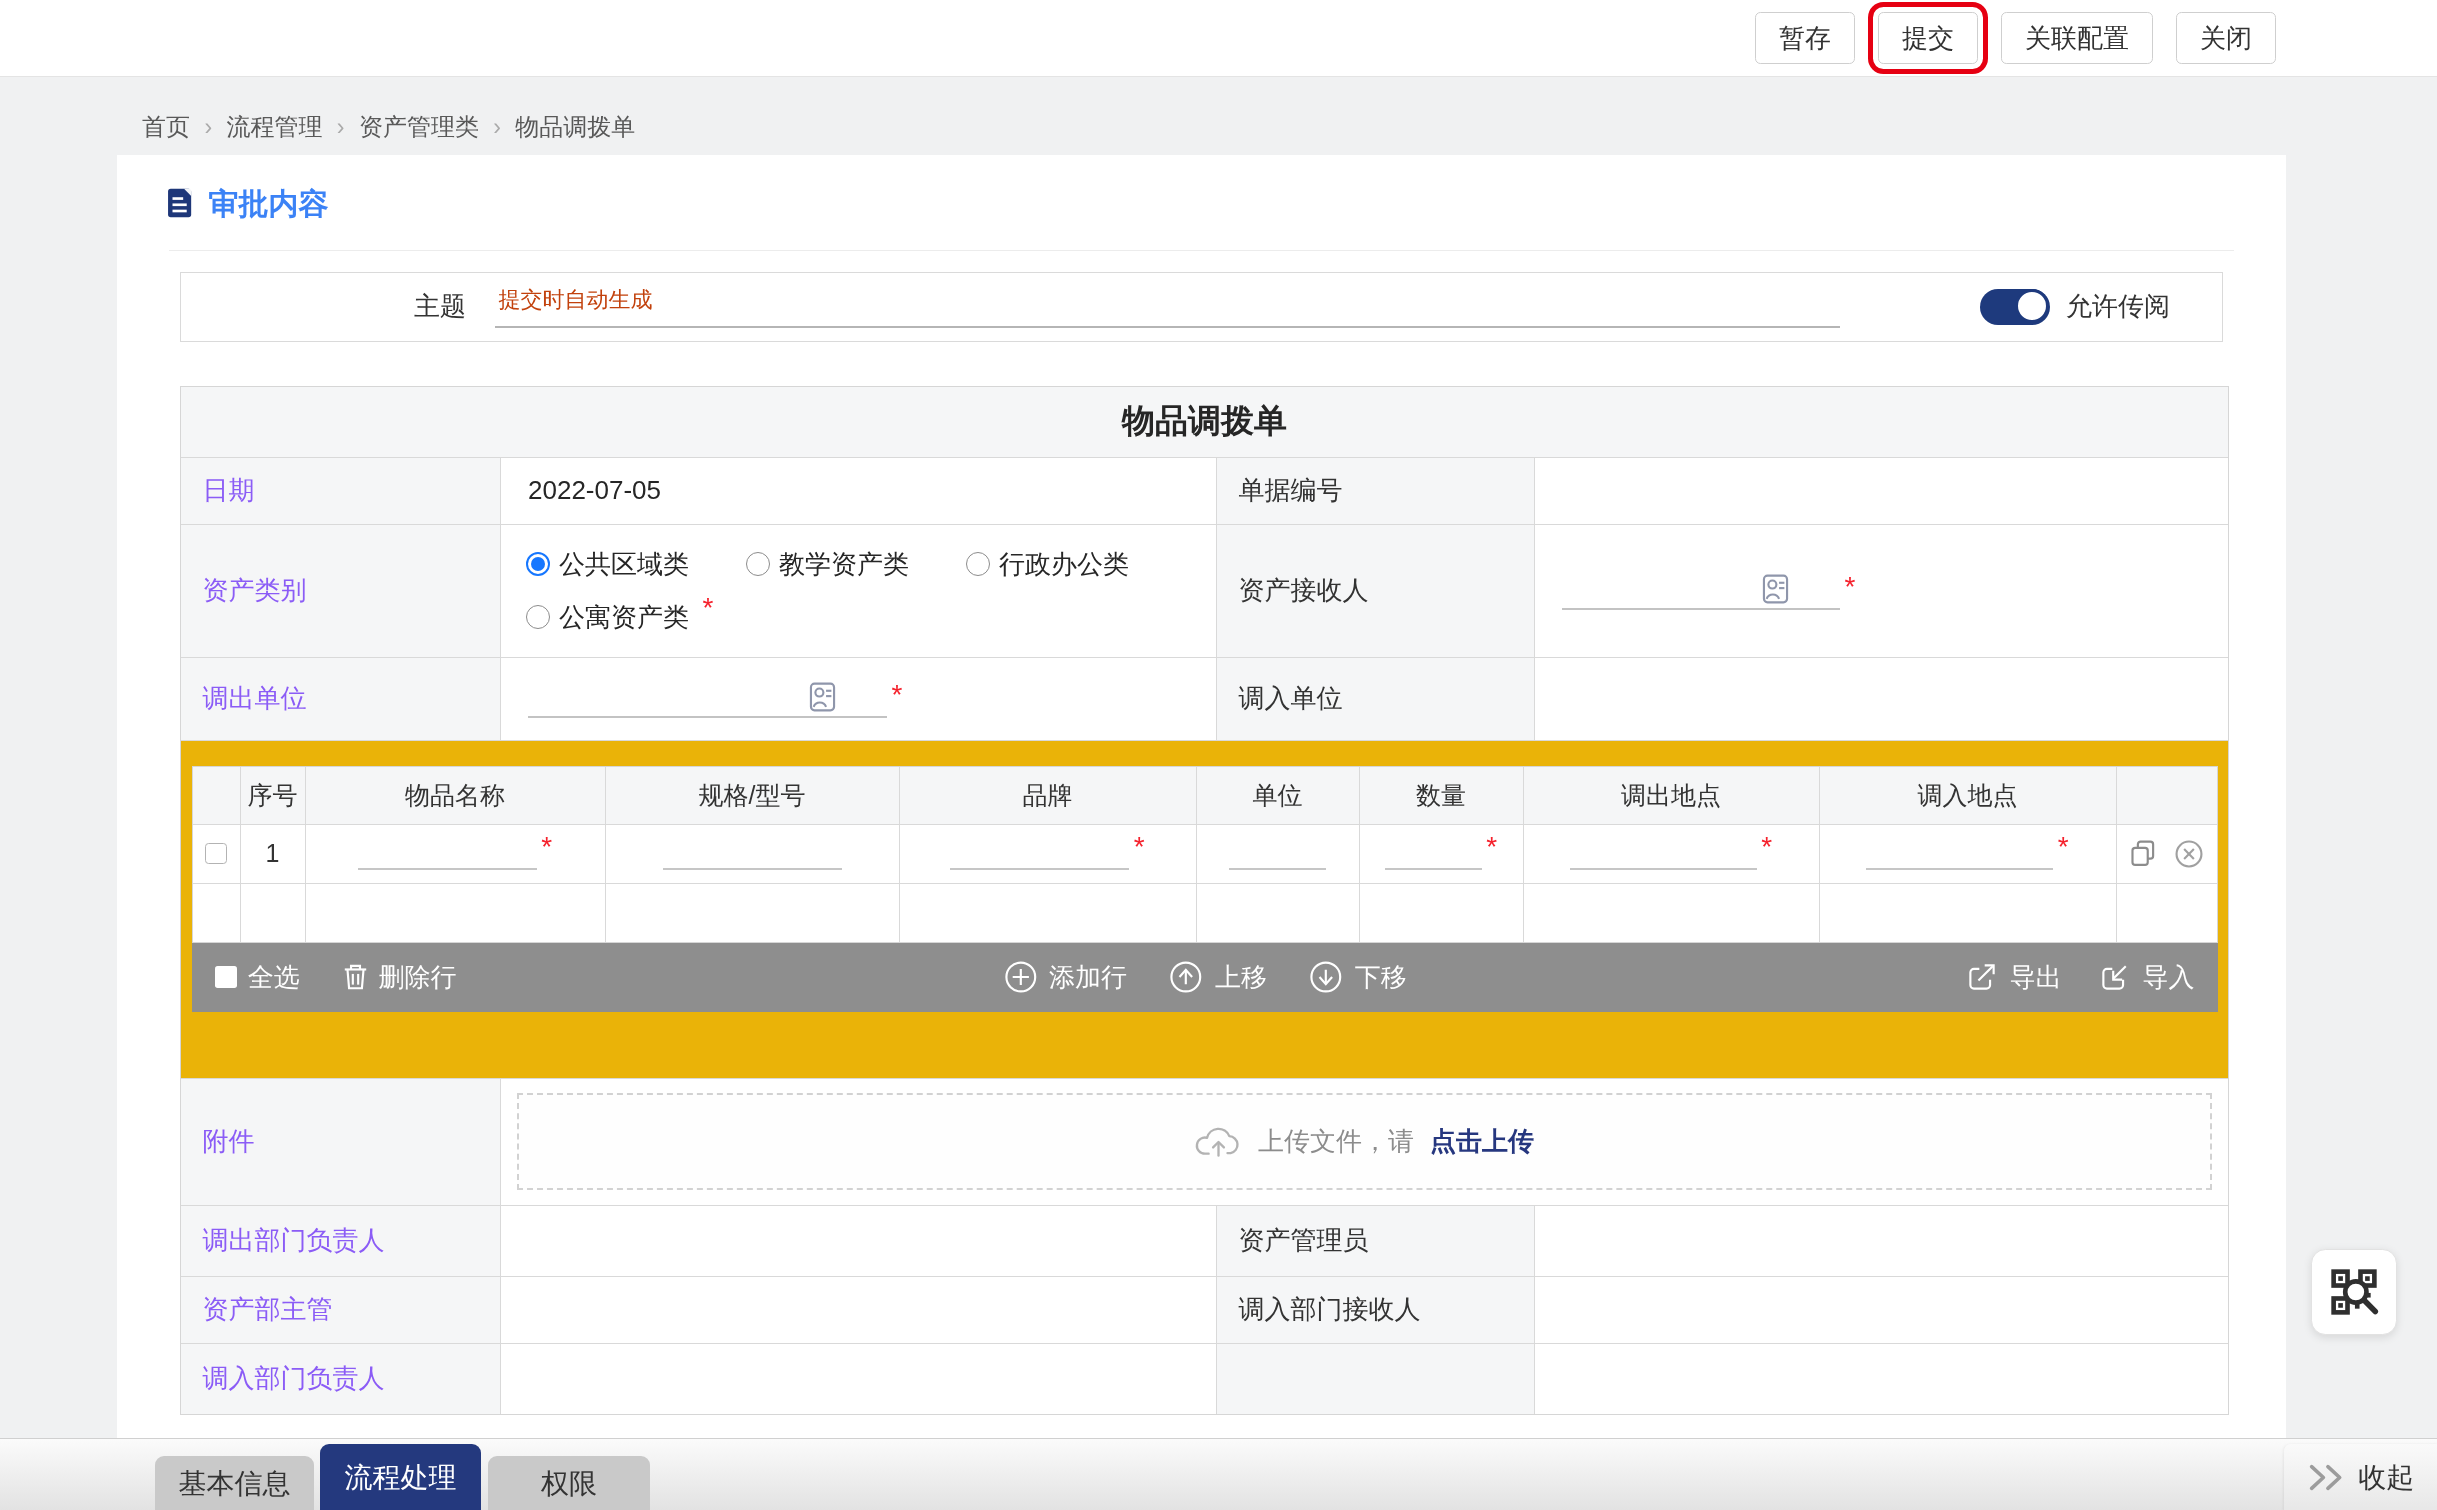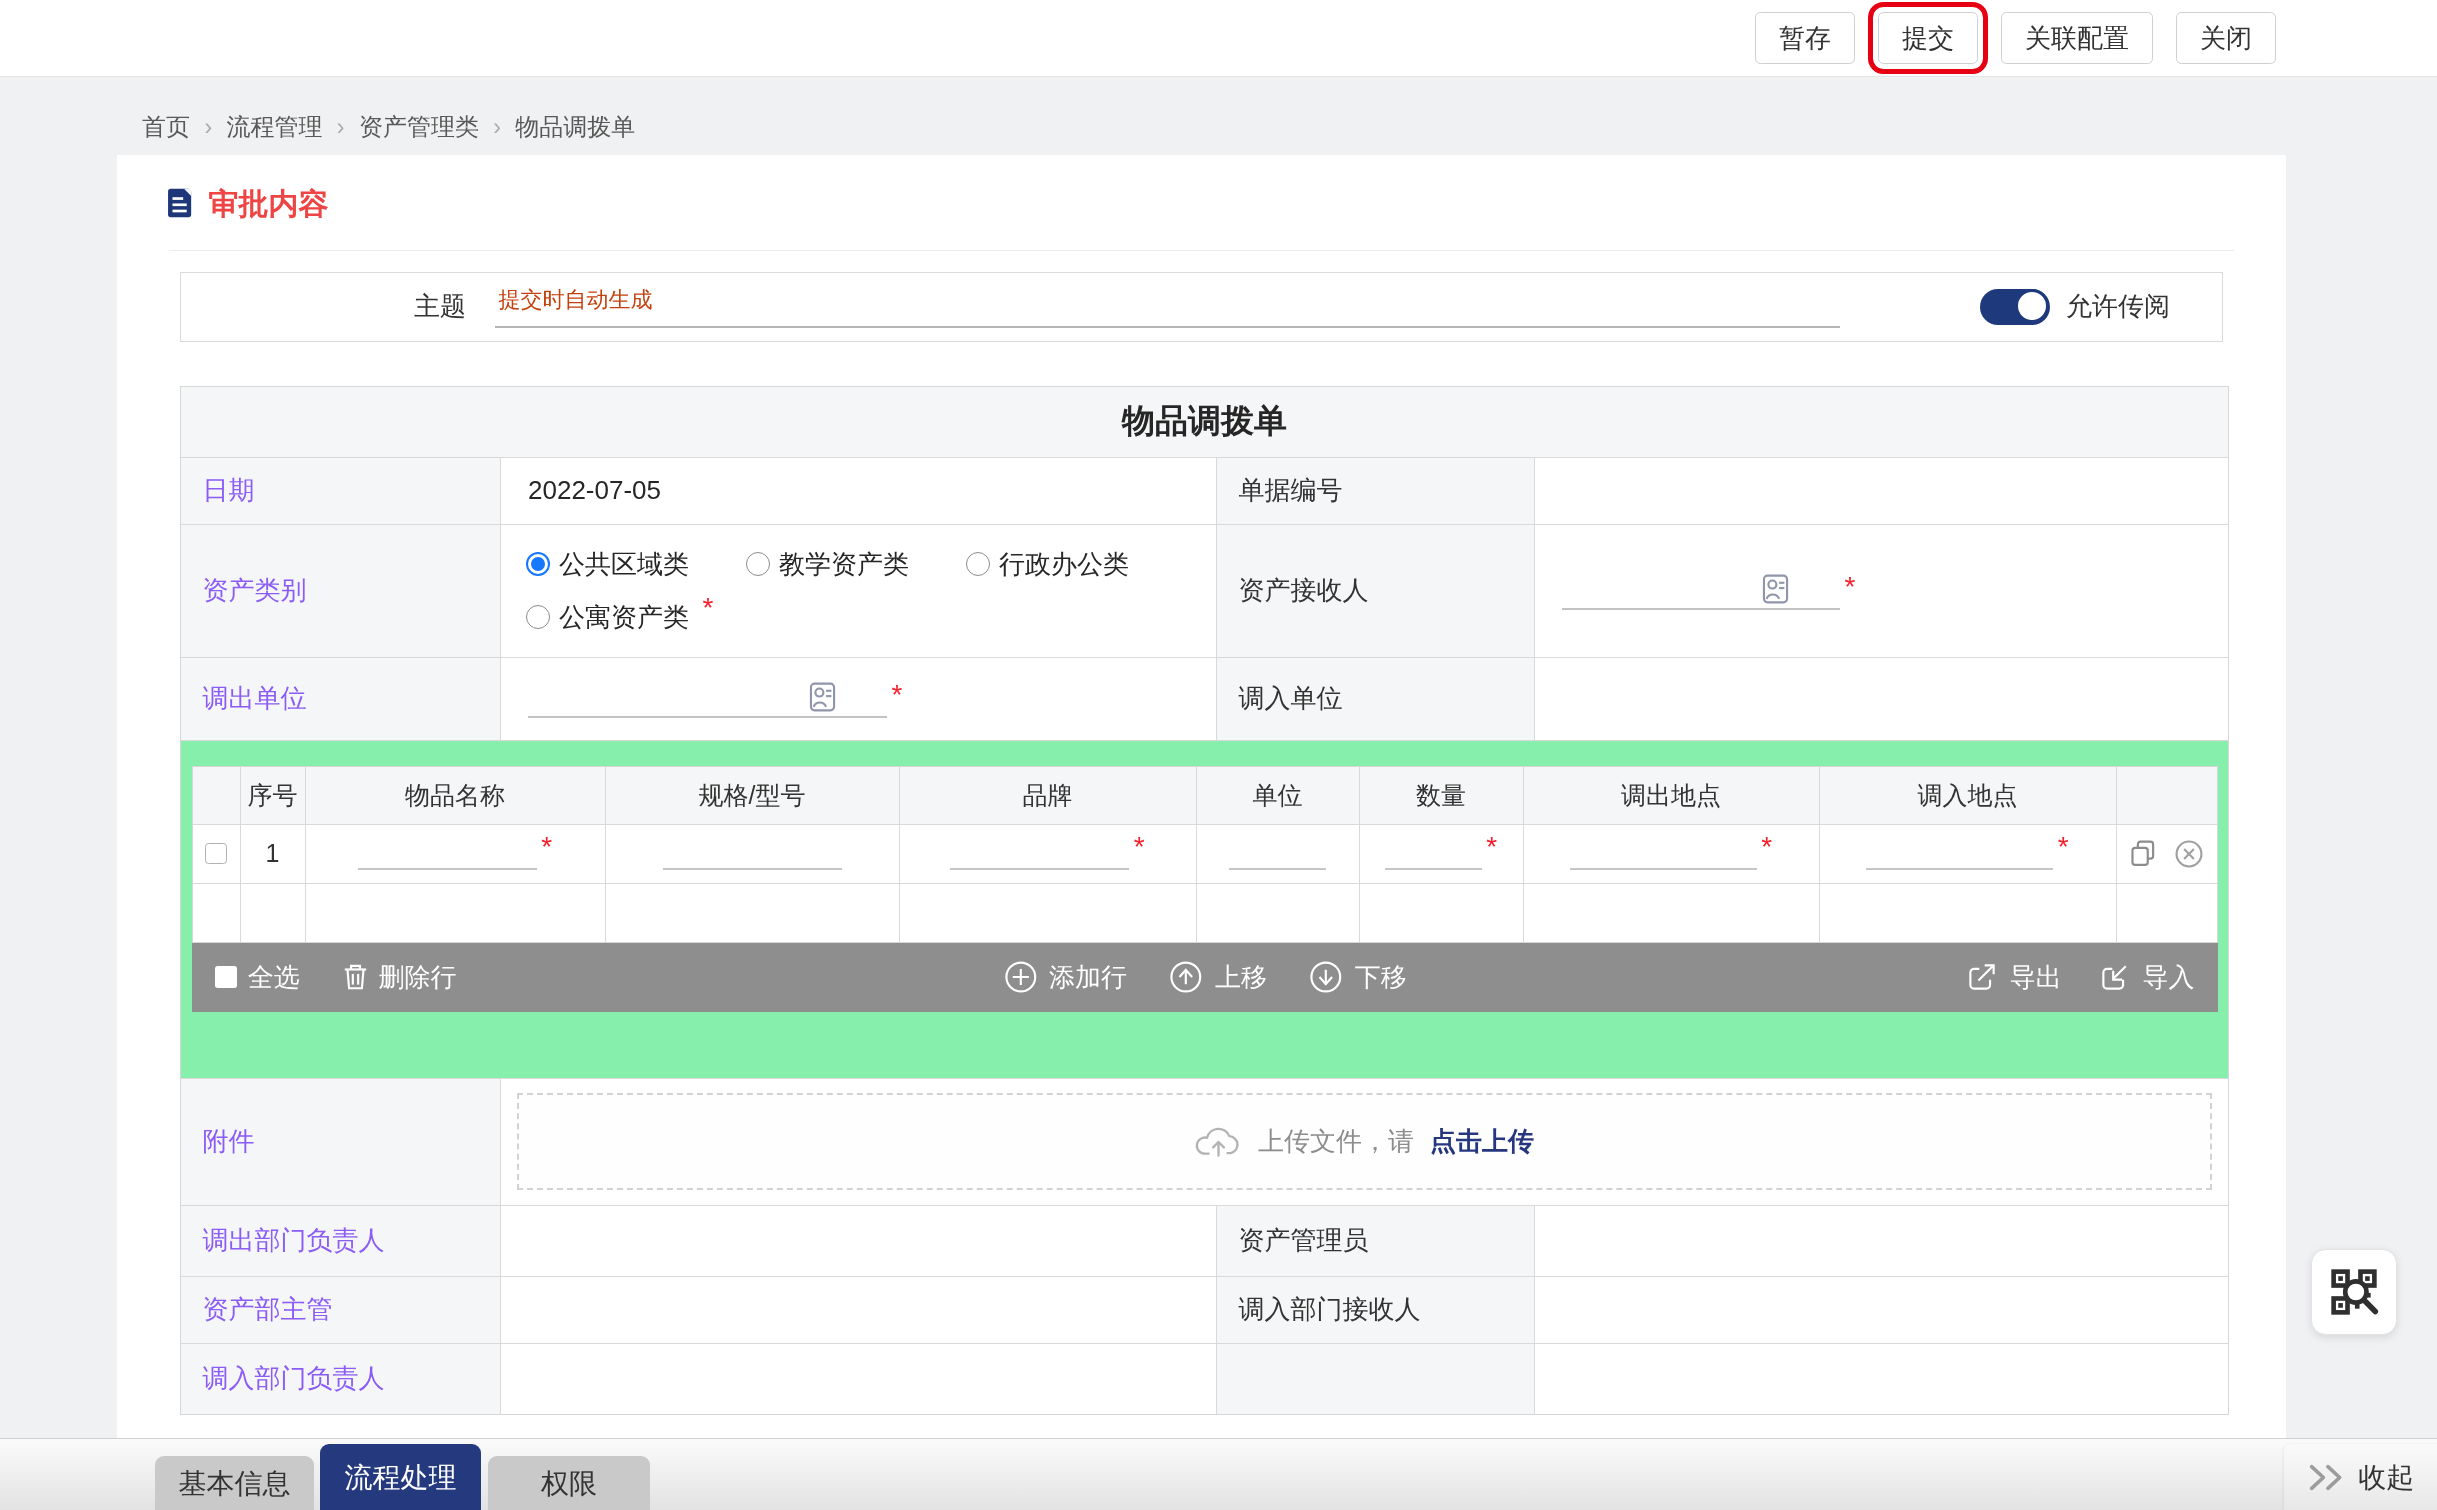--- a/index.html
+++ b/index.html
@@ -11,21 +11,21 @@
   .tbtn{height:52px;padding:0 23px;background:#fff;border:1.8px solid #cfcfcf;border-radius:5.4px;font-size:26px;color:#333;font-family:inherit;display:flex;align-items:center;justify-content:center;cursor:pointer;}
   .tbtn.hl{outline:5.4px solid #e60012;outline-offset:5.4px;}
 
   
   .breadcrumb{position:absolute;top:111px;left:142px;display:flex;align-items:center;gap:14.4px;font-size:24px;color:#595959;}
   .crumb-sep{color:#aaa;font-size:23px;}
 
   
   .card{position:absolute;left:117px;top:155px;width:2169px;height:1283px;background:#fff;overflow:hidden;}
   .section-header{margin:29px 0 0 50px;display:flex;align-items:center;gap:14.4px;}
-  .section-title{font-size:30px;font-weight:bold;color:#ef4444;}
+  .section-title{font-size:30px;font-weight:bold;color:#3b82f6;}
   .divider{margin:25px 52px 0 52px;border-top:1.8px solid #ececec;}
 
   
   .subject-row{margin:20.6px 63px 0 63px;height:70px;border:1.8px solid #dadada;display:flex;align-items:center;}
   .subject-label{width:314px;text-align:right;padding-right:29px;font-size:26px;color:#333;}
   .subject-value{width:1345px;height:43px;border-bottom:2.7px solid #b5b5b5;font-size:22px;color:#c2410c;display:flex;align-items:flex-start;padding-left:3.6px;}
   .subject-right{margin-left:auto;display:flex;align-items:center;gap:16px;padding-right:52px;}
   .toggle{position:relative;width:70px;height:36px;border-radius:18px;background:#1e3a7d;flex:none;cursor:pointer;}
   .toggle .knob{position:absolute;right:0.9px;top:0.9px;width:34px;height:34px;border-radius:50%;background:#fff;border:3.6px solid #1e3a7d;}
   .toggle-label{font-size:26px;color:#333;}
@@ -54,21 +54,21 @@
   .radio.sel::after{content:"";position:absolute;inset:2.7px;border-radius:50%;background:#1677ff;}
 
   .req{color:#f5222d;font-size:28px;line-height:1;margin-left:4.5px;transform:translateY(-9px);}
 
   
   .person-field{display:flex;align-items:flex-end;}
   .pline{border-bottom:2.7px solid #c3c3c3;display:flex;justify-content:flex-end;align-items:flex-end;padding-right:50px;height:39px;}
   .pline svg{display:block;margin-bottom:3.6px;}
 
   
-  .nested-cell{display:block;padding:25px 0 0 0;background:#86efac;width:100%;}
+  .nested-cell{display:block;padding:25px 0 0 0;background:#eab308;width:100%;}
   .itable{width:2026px;margin:0 auto;border:0.9px solid #d6d6d6;}
   .irow{display:flex;border-bottom:0.9px solid #d9d9d9;}
   .irow:last-child{border-bottom:none;}
   .ic{border-right:0.9px solid #d9d9d9;display:flex;align-items:center;justify-content:center;font-size:25px;color:#333;}
   .irow .ic:last-child{border-right:none;}
   .ihead .ic{background:#f5f6f7;height:57px;}
   .idata .ic{height:58px;background:#fff;}
   .w-cb{width:48px;flex:none;} .w-seq{width:65px;flex:none;} .w-name{width:300px;flex:none;}
   .w-spec{width:294px;flex:none;} .w-brand{width:297px;flex:none;text-align:center;} .w-unit{width:163px;flex:none;}
   .w-qty{width:164px;flex:none;} .w-out{width:296px;flex:none;} .w-in{width:297px;flex:none;} .w-act{flex:1;}

